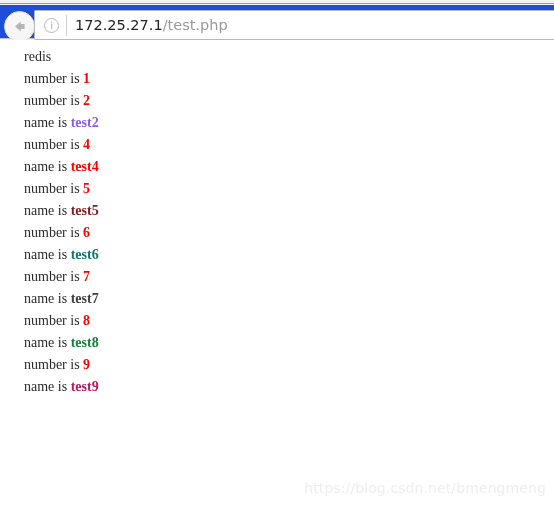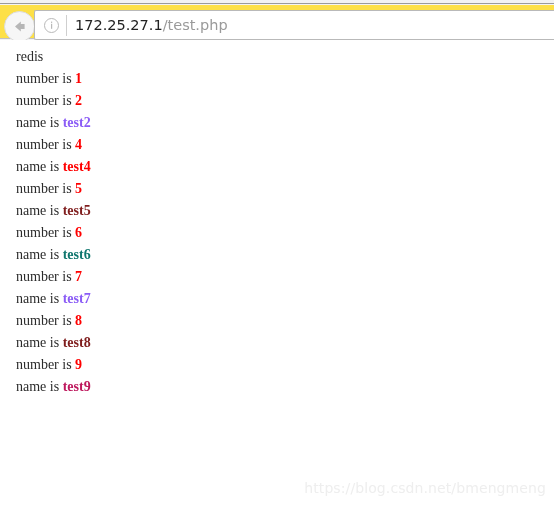--- a/index.html
+++ b/index.html
@@ -33,21 +33,21 @@
     background: #f2f2f2;
     border-bottom: 1px solid #9a9a9a;
     box-sizing: border-box;
   }
   #nav-bar {
     position: absolute;
     left: 0;
     top: 5px;
     width: 554px;
     height: 34px;
-    background: #fde047;
+    background: #1d4ed8;
     border-bottom: 1px solid #c0c0c0;
     box-sizing: border-box;
   }
 
   
   #back-button {
     position: absolute;
     left: 4px;
     top: 6px;
     width: 31px;
@@ -105,21 +105,21 @@
     position: absolute;
     left: 0;
     top: 40px;
     width: 554px;
     height: 470px;
     background: #ffffff;
     overflow: hidden;
   }
   #output-block {
     position: absolute;
-    left: 16px;
+    left: 24px;
     top: 6px;
     font-family: "Liberation Serif", "DejaVu Serif", serif;
     font-size: 14px;
     color: #2b2b2b;
   }
   .output-line {
     height: 22px;
     line-height: 22px;
     white-space: nowrap;
   }
@@ -181,22 +181,22 @@
       <div class="output-line"><span class="out-label">number is </span><span class="out-value" style="color: rgb(255, 0, 0);">1</span></div>
       <div class="output-line"><span class="out-label">number is </span><span class="out-value" style="color: rgb(255, 0, 0);">2</span></div>
       <div class="output-line"><span class="out-label">name is </span><span class="out-value" style="color: #8b5cf6;">test2</span></div>
       <div class="output-line"><span class="out-label">number is </span><span class="out-value" style="color: rgb(255, 0, 0);">4</span></div>
       <div class="output-line"><span class="out-label">name is </span><span class="out-value" style="color: rgb(255, 0, 0);">test4</span></div>
       <div class="output-line"><span class="out-label">number is </span><span class="out-value" style="color: rgb(255, 0, 0);">5</span></div>
       <div class="output-line"><span class="out-label">name is </span><span class="out-value" style="color: #7f1d1d;">test5</span></div>
       <div class="output-line"><span class="out-label">number is </span><span class="out-value" style="color: rgb(255, 0, 0);">6</span></div>
       <div class="output-line"><span class="out-label">name is </span><span class="out-value" style="color: #0f766e;">test6</span></div>
       <div class="output-line"><span class="out-label">number is </span><span class="out-value" style="color: rgb(255, 0, 0);">7</span></div>
-      <div class="output-line"><span class="out-label">name is </span><span class="out-value" style="color: #8b5cf6;">test7</span></div>
+      <div class="output-line"><span class="out-label">name is </span><span class="out-value" style="color: #404040;">test7</span></div>
       <div class="output-line"><span class="out-label">number is </span><span class="out-value" style="color: rgb(255, 0, 0);">8</span></div>
-      <div class="output-line"><span class="out-label">name is </span><span class="out-value" style="color: #7f1d1d;">test8</span></div>
+      <div class="output-line"><span class="out-label">name is </span><span class="out-value" style="color: #15803d;">test8</span></div>
       <div class="output-line"><span class="out-label">number is </span><span class="out-value" style="color: rgb(255, 0, 0);">9</span></div>
       <div class="output-line"><span class="out-label">name is </span><span class="out-value" style="color: #be185d;">test9</span></div>
     </div>
 
   <div id="watermark">https://blog.csdn.net/bmengmeng</div>
 
 </div>
 
 </body></html>

